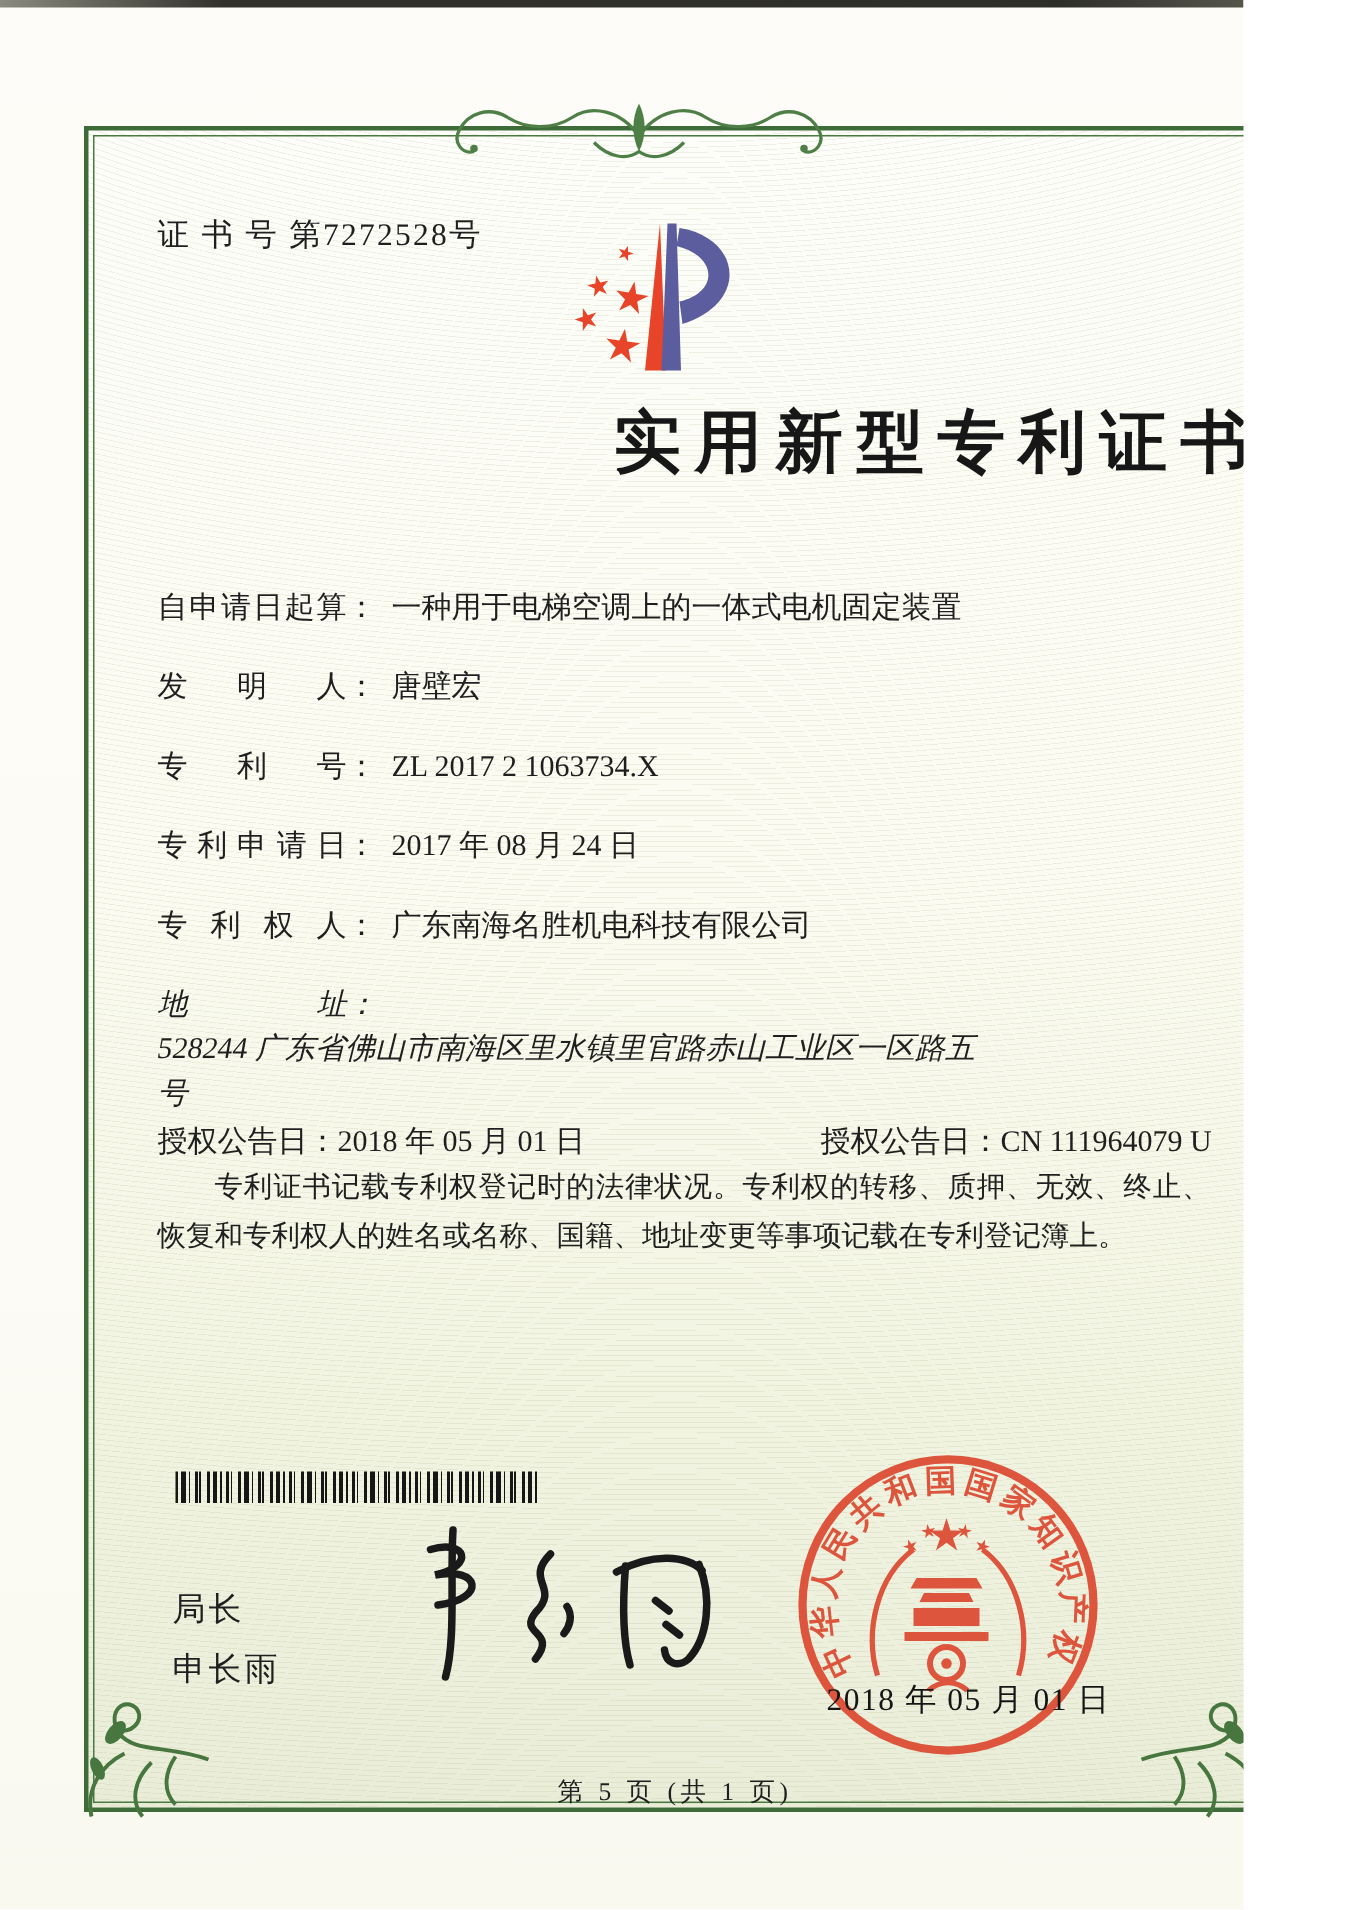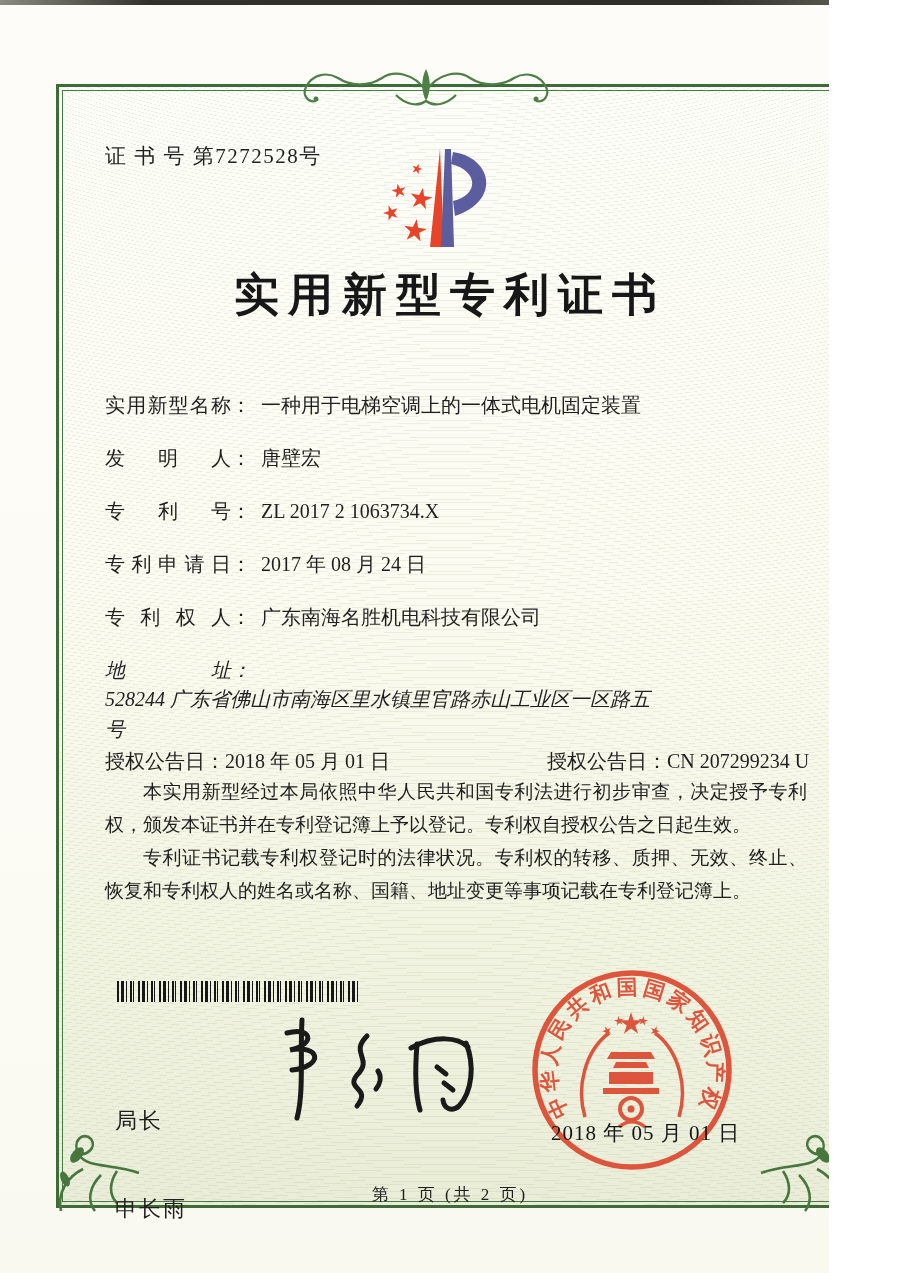--- a/index.html
+++ b/index.html
@@ -14,42 +14,42 @@
         background:
           repeating-radial-gradient(1400px 800px at 50% -30%, rgba(140,150,90,0.13) 0 1px, rgba(255,255,255,0) 1px 6px),
           linear-gradient(180deg,#fdfdf9 0%,#fbfbf1 45%,#f2f4e2 75%,#e9edd8 100%);}
   .frame::before{content:"";position:absolute;inset:3px;border:1.5px solid #4a7a42;pointer-events:none;}
   .flourish-top{position:absolute;left:50%;top:-26px;transform:translateX(-58%);}
   .flourish-bl{position:absolute;left:-30px;bottom:-16px;}
   .flourish-br{position:absolute;right:-30px;bottom:-16px;transform:scaleX(-1);}
   
   .certno{position:absolute;left:46px;top:55px;font-size:21px;letter-spacing:1.5px;}
   .logo{position:absolute;left:318px;top:60px;width:150px;height:122px;}
-  .title{position:absolute;left:0;top:178px;width:100%;margin:0;text-align:center;
+  .title{position:absolute;left:0;top:178px;width:100%;margin:0;text-align:right;
          font-size:45px;font-weight:bold;letter-spacing:9px;color:#171717;}
   
   .content{position:absolute;left:46px;top:305px;width:702px;font-size:20px;}
   .frow{line-height:27px;margin-bottom:26px;white-space:nowrap;}
   .frow.address{margin-bottom:4px;white-space:normal;font-style:italic;}
   .flabel{display:inline-block;width:126px;text-align:justify;text-align-last:justify;vertical-align:top;}
   .fcolon{display:inline-block;vertical-align:top;margin-right:10px;}
   .fvalue{display:inline-block;vertical-align:top;}
   .address .fvalue{width:556px;line-height:30px;}
   .grant{position:relative;line-height:27px;white-space:nowrap;}
   .grant .right{position:absolute;left:442px;top:0;}
   .paras{width:702px;font-size:19px;line-height:33px;text-align:justify;}
   .paras p{margin:0;text-indent:2em;}
   
   .barcode{position:absolute;left:58px;top:894px;width:242px;height:21px;
     background:repeating-linear-gradient(90deg,
       #161616 0 2px,rgba(0,0,0,0) 2px 4px,#161616 4px 7px,rgba(0,0,0,0) 7px 9px,
       #161616 9px 10px,rgba(0,0,0,0) 10px 13px,#161616 13px 15px,rgba(0,0,0,0) 15px 16px,
       #161616 16px 17px,rgba(0,0,0,0) 17px 21px);}
   .director{position:absolute;left:56px;top:966px;font-size:22px;line-height:40px;}
-  .director div{letter-spacing:2px;margin-top:48px;}
+  .director div{letter-spacing:2px;}
   .signature{position:absolute;left:190px;top:926px;}
   .seal{position:absolute;left:470px;top:880px;width:206px;height:206px;opacity:.9;}
   .seal-date{position:absolute;left:492px;top:1032px;font-size:21px;letter-spacing:1px;color:#151515;}
   .footer{position:absolute;left:0;top:1096px;width:100%;text-align:center;font-size:17px;letter-spacing:3px;}
   
   .stamp-tax{position:absolute;left:686px;top:94px;width:134px;height:134px;
              transform:rotate(-24deg);opacity:.85;}
   .seal-text{font-family:"Liberation Serif","DejaVu Serif",serif;font-weight:bold;}
 </style>
 </head>
@@ -128,45 +128,44 @@
           <path d="M76,5 C116,11 124,54 78,69 L76,54 C102,48 102,24 74,17 Z"></path>
         </g>
       </svg>
     </div>
 
     <h1 class="title">实用新型专利证书</h1>
 
     <div class="content">
 
       <div class="frow">
-        <span class="flabel">实用新型名称</span><span class="fcolon">：</span><span class="fvalue">一种用于电梯空调上的一体式电机固定装置</span>
+        <span class="flabel">自申请日起算</span><span class="fcolon">：</span><span class="fvalue">一种用于电梯空调上的一体式电机固定装置</span>
       </div>
       <div class="frow">
         <span class="flabel">发明人</span><span class="fcolon">：</span><span class="fvalue">唐壁宏</span>
       </div>
       <div class="frow">
         <span class="flabel">专利号</span><span class="fcolon">：</span><span class="fvalue">ZL 2017 2 1063734.X</span>
       </div>
       <div class="frow">
         <span class="flabel">专利申请日</span><span class="fcolon">：</span><span class="fvalue">2017 年 08 月 24 日</span>
       </div>
       <div class="frow">
         <span class="flabel">专利权人</span><span class="fcolon">：</span><span class="fvalue">广东南海名胜机电科技有限公司</span>
       </div>
       <div class="frow address">
         <span class="flabel">地址</span><span class="fcolon">：</span><span class="fvalue">528244 广东省佛山市南海区里水镇里官路赤山工业区一区路五号</span>
       </div>
 
       <div class="grant">
         <span>授权公告日</span><span>：</span><span>2018 年 05 月 01 日</span>
-        <span class="right"><span>授权公告日</span><span>：</span><span>CN 207299234 U</span></span>
+        <span class="right"><span>授权公告日</span><span>：</span><span>CN 111964079 U</span></span>
       </div>
 
       <div class="paras">
-        <p>本实用新型经过本局依照中华人民共和国专利法进行初步审查，决定授予专利权，颁发本证书并在专利登记簿上予以登记。专利权自授权公告之日起生效。</p>
         <p>专利证书记载专利权登记时的法律状况。专利权的转移、质押、无效、终止、恢复和专利权人的姓名或名称、国籍、地址变更等事项记载在专利登记簿上。</p>
       </div>
     </div>
 
     <div class="barcode"></div>
 
     <div class="director">
       <div>局长</div>
       <div>申长雨</div>
     </div>
@@ -205,15 +204,15 @@
           <circle cx="102" cy="142" r="11" fill="none" stroke="#dc452c" stroke-width="4"></circle>
           <circle cx="102" cy="142" r="3.5"></circle>
           <path d="M56,150 C47,120 56,84 80,66" fill="none" stroke="#dc452c" stroke-width="3.5"></path>
           <path d="M150,150 C159,120 150,84 126,66" fill="none" stroke="#dc452c" stroke-width="3.5"></path>
           <path d="M90,160 C98,153 108,153 116,160" fill="none" stroke="#dc452c" stroke-width="3.5"></path>
         </g>
       </svg>
     </div>
     <div class="seal-date">2018 年 05 月 01 日</div>
 
-    <div class="footer">第 1 页 (共 2 页)</div>
+    <div class="footer">第 5 页 (共 1 页)</div>
   </div>
 </div>
 
 </body></html>

